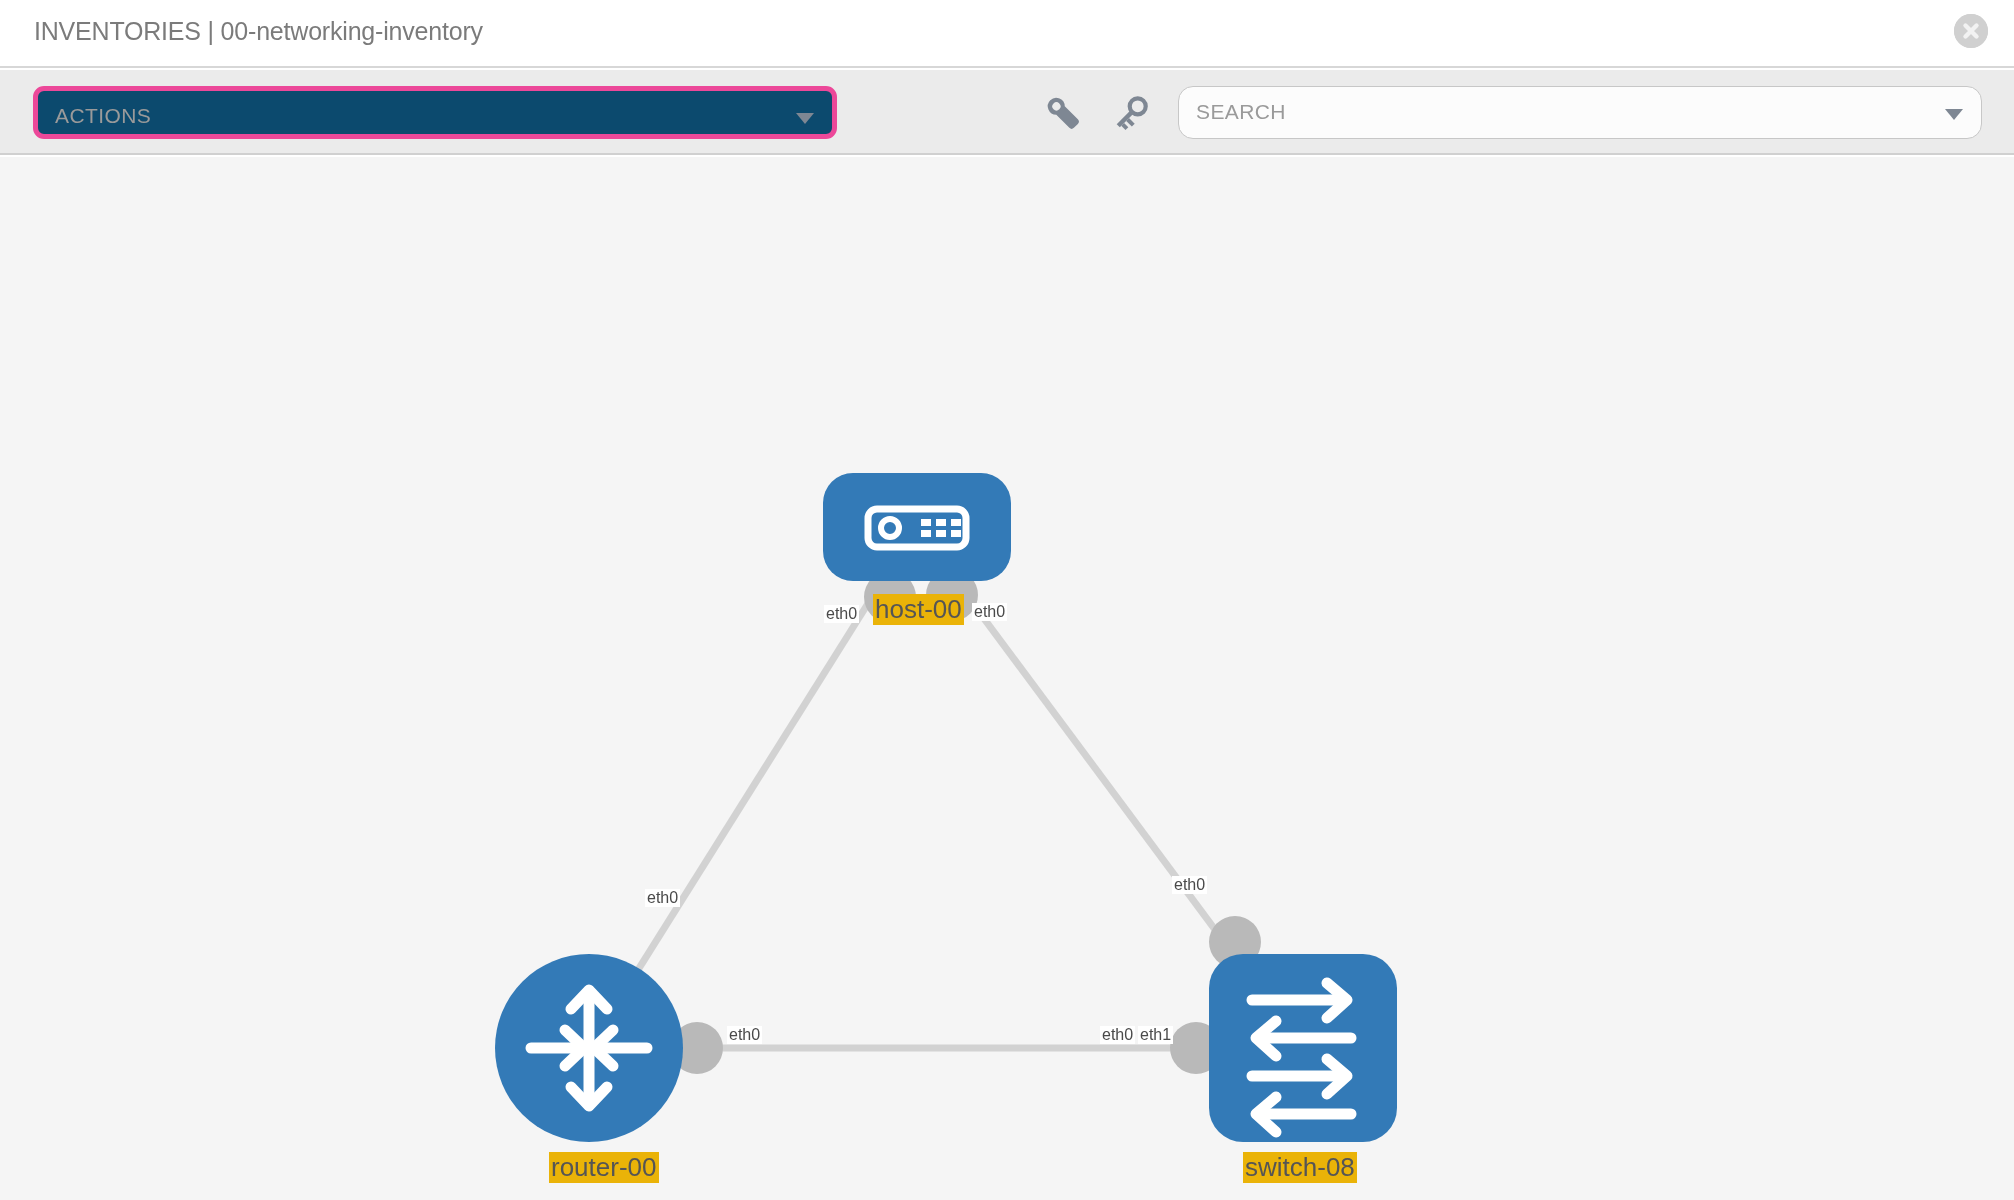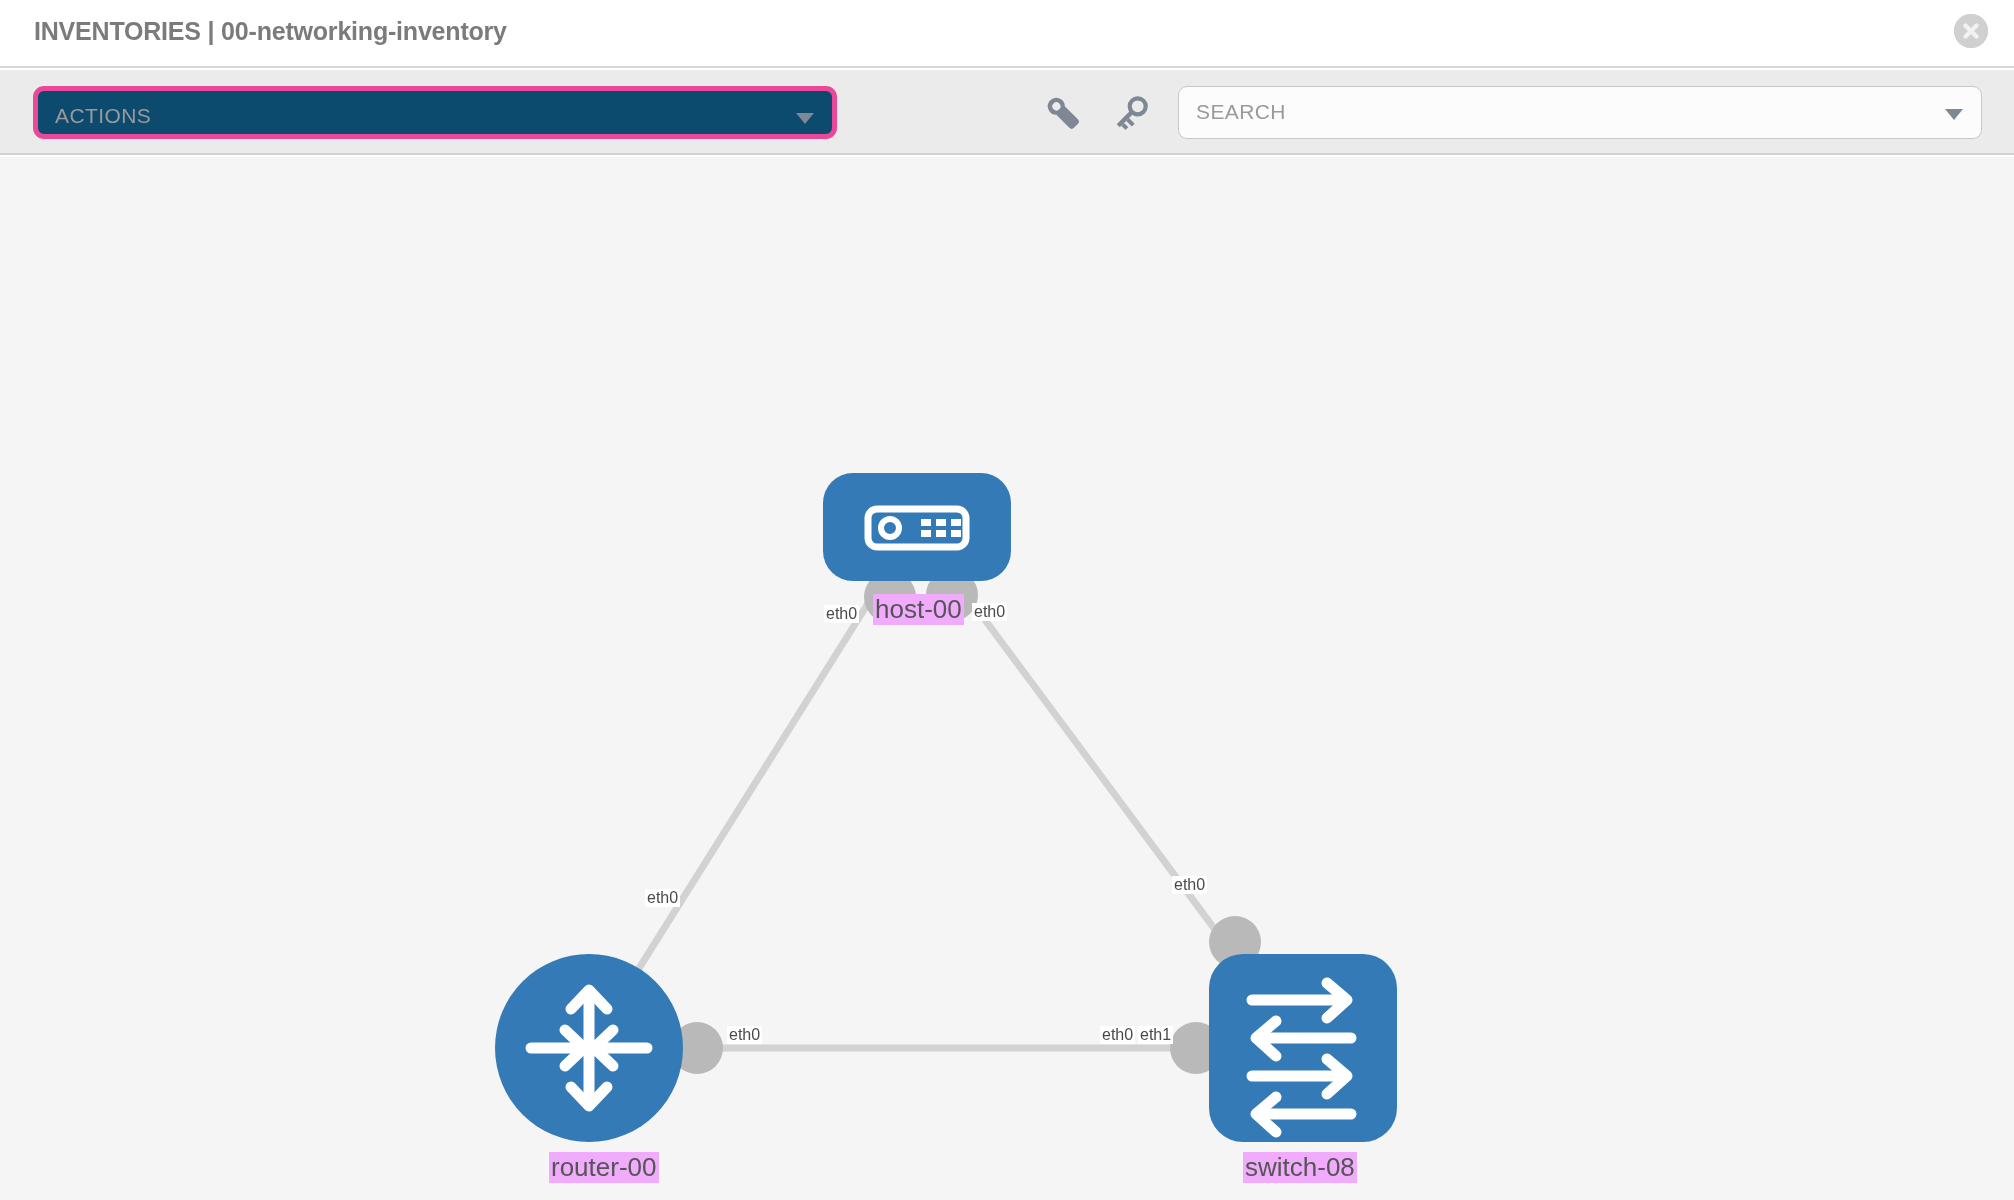--- a/index.html
+++ b/index.html
@@ -14,21 +14,21 @@
 
   
   .header {
     position: absolute; left: 0; top: 0;
     width: 2014px; height: 68px;
     background: #ffffff;
     border-bottom: 2px solid #d7d7d7;
   }
   .page-title {
     position: absolute; left: 34px; top: 17px;
-    font-size: 25px; font-weight: bold;
+    font-size: 25px; font-weight: normal;
     color: #7b7b7b;
     letter-spacing: -0.2px;
     white-space: nowrap;
   }
   .close-btn {
     position: absolute; right: 26px; top: 14px;
     width: 34px; height: 34px;
     border-radius: 50%;
     background: #d0d0d0;
     cursor: pointer;
@@ -69,21 +69,21 @@
     cursor: pointer;
   }
   .tool-icon.wrench { left: 1042px; }
   .tool-icon.key    { left: 1110px; }
 
   .search-box {
     position: absolute; left: 1178px; top: 16px;
     width: 804px; height: 53px;
     background: #fcfcfc;
     border: 1px solid #c7c7c7;
-    border-radius: 9px;
+    border-radius: 15px;
     cursor: text;
     padding-left: 24px;
   }
   .search-box .sel-label {
     position: absolute; left: 17px; top: 13px;
     font-size: 21px; color: #9a9a9a;
     letter-spacing: 0.4px;
   }
 
   
@@ -91,21 +91,21 @@
     position: absolute; left: 0; top: 157px;
     width: 2014px; height: 1043px;
     background: #f5f5f5;
     overflow: hidden;
   }
   .topology-svg { position: absolute; left: 0; top: 0; }
 
   .node-label {
     position: absolute;
     font-size: 26px; color: #555555;
-    background: #f0abfc;
+    background: #eab308;
     white-space: nowrap;
     padding: 0 2px;
   }
   .edge-label {
     position: absolute;
     font-size: 16px; color: #4a4a4a;
     background: #ffffff;
     white-space: nowrap;
     padding: 0 2px;
   }

